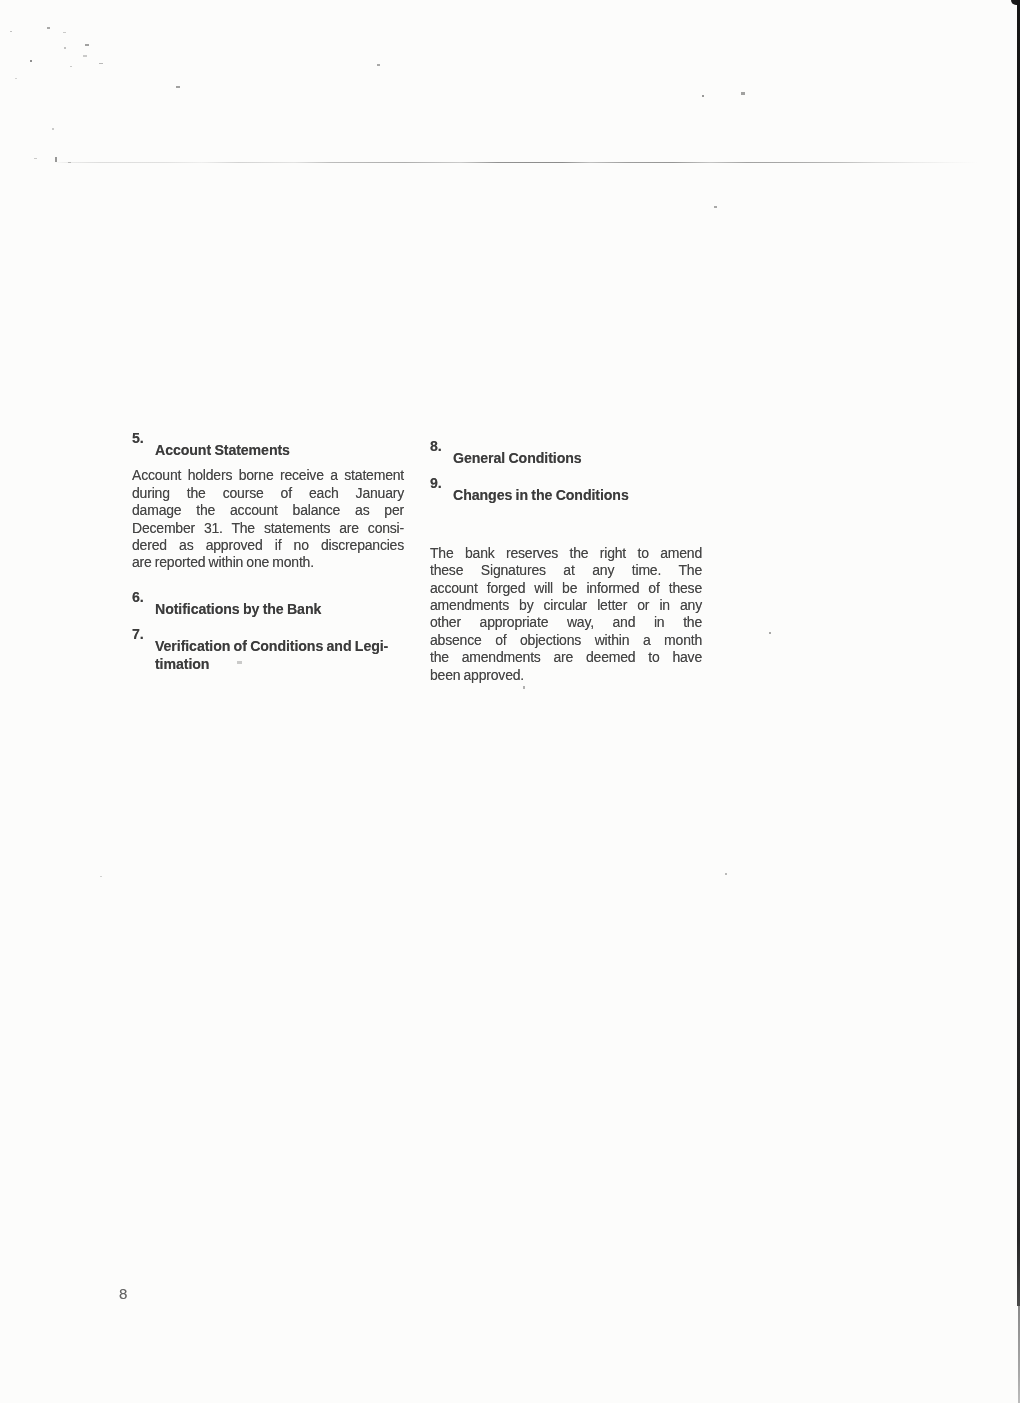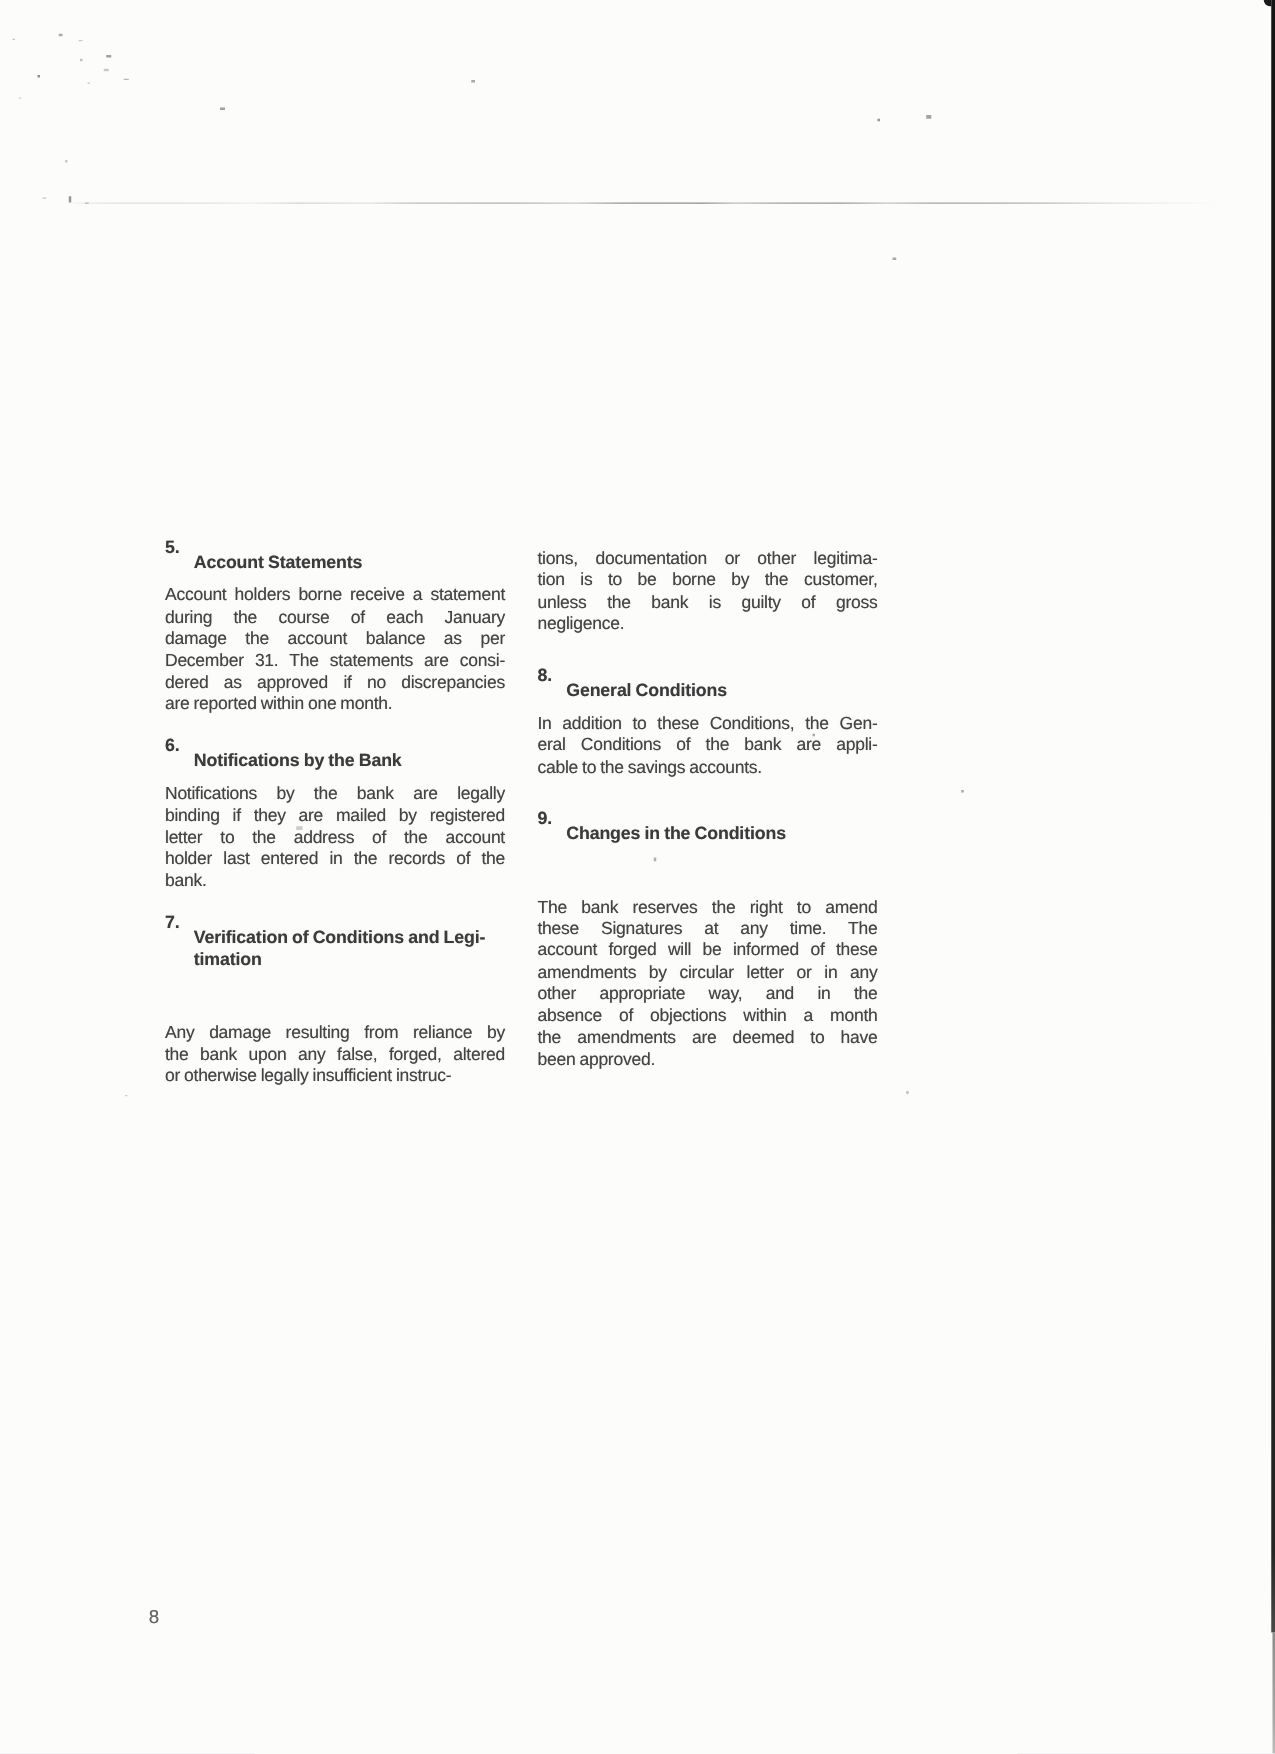--- a/index.html
+++ b/index.html
@@ -129,57 +129,34 @@
         <span class="t-line">December 31. The statements are consi-</span>
         <span class="t-line">dered as approved if no discrepancies</span>
         <span class="t-line">are reported within one month.</span>
       </div>
       <div class="heading">
         <span class="h-num">6.</span>
         <div class="h-lines">
           <div class="h-line">Notifications by the Bank</div>
         </div>
       </div>
-      <div class="para">
-        <span class="t-line">Notifications by the bank are legally</span>
-        <span class="t-line">binding if they are mailed by registered</span>
-        <span class="t-line">letter to the address of the account</span>
-        <span class="t-line">holder last entered in the records of the</span>
-        <span class="t-line">bank.</span>
-      </div>
       <div class="heading">
         <span class="h-num">7.</span>
         <div class="h-lines">
           <div class="h-line">Verification of Conditions and Legi-</div>
           <div class="h-line">timation</div>
         </div>
       </div>
-      <div class="para">
-        <span class="t-line">Any damage resulting from reliance by</span>
-        <span class="t-line">the bank upon any false, forged, altered</span>
-        <span class="t-line">or otherwise legally insufficient instruc-</span>
-      </div>
     </div>
   <div class="col col-right" id="col-right">
-      <div class="para">
-        <span class="t-line">tions, documentation or other legitima-</span>
-        <span class="t-line">tion is to be borne by the customer,</span>
-        <span class="t-line">unless the bank is guilty of gross</span>
-        <span class="t-line">negligence.</span>
-      </div>
       <div class="heading">
         <span class="h-num">8.</span>
         <div class="h-lines">
           <div class="h-line">General Conditions</div>
         </div>
-      </div>
-      <div class="para">
-        <span class="t-line">In addition to these Conditions, the Gen-</span>
-        <span class="t-line">eral Conditions of the bank are appli-</span>
-        <span class="t-line">cable to the savings accounts.</span>
       </div>
       <div class="heading">
         <span class="h-num">9.</span>
         <div class="h-lines">
           <div class="h-line">Changes in the Conditions</div>
         </div>
       </div>
       <div class="para">
         <span class="t-line">The bank reserves the right to amend</span>
         <span class="t-line">these Signatures at any time. The</span>

